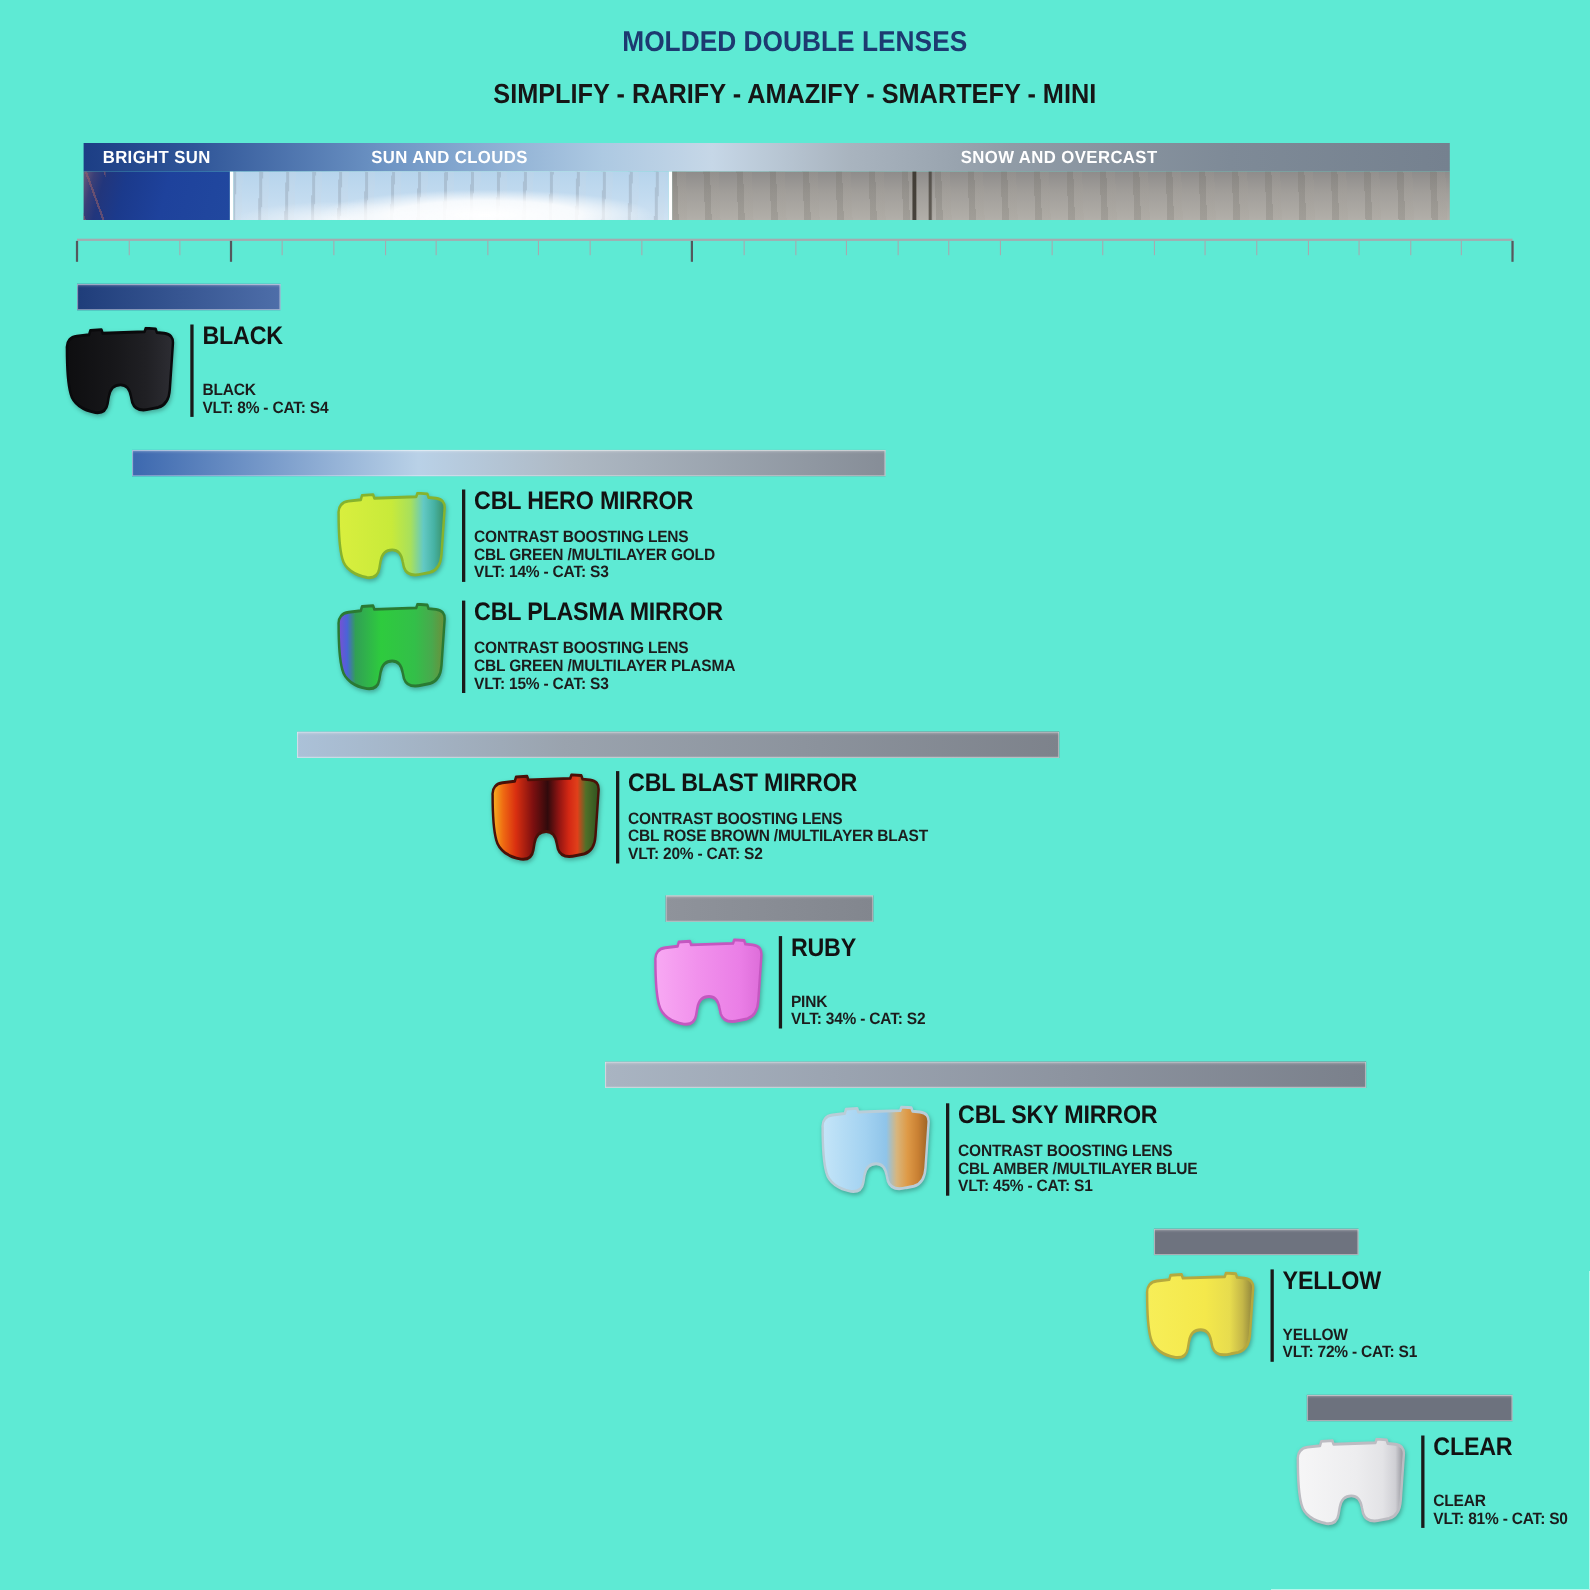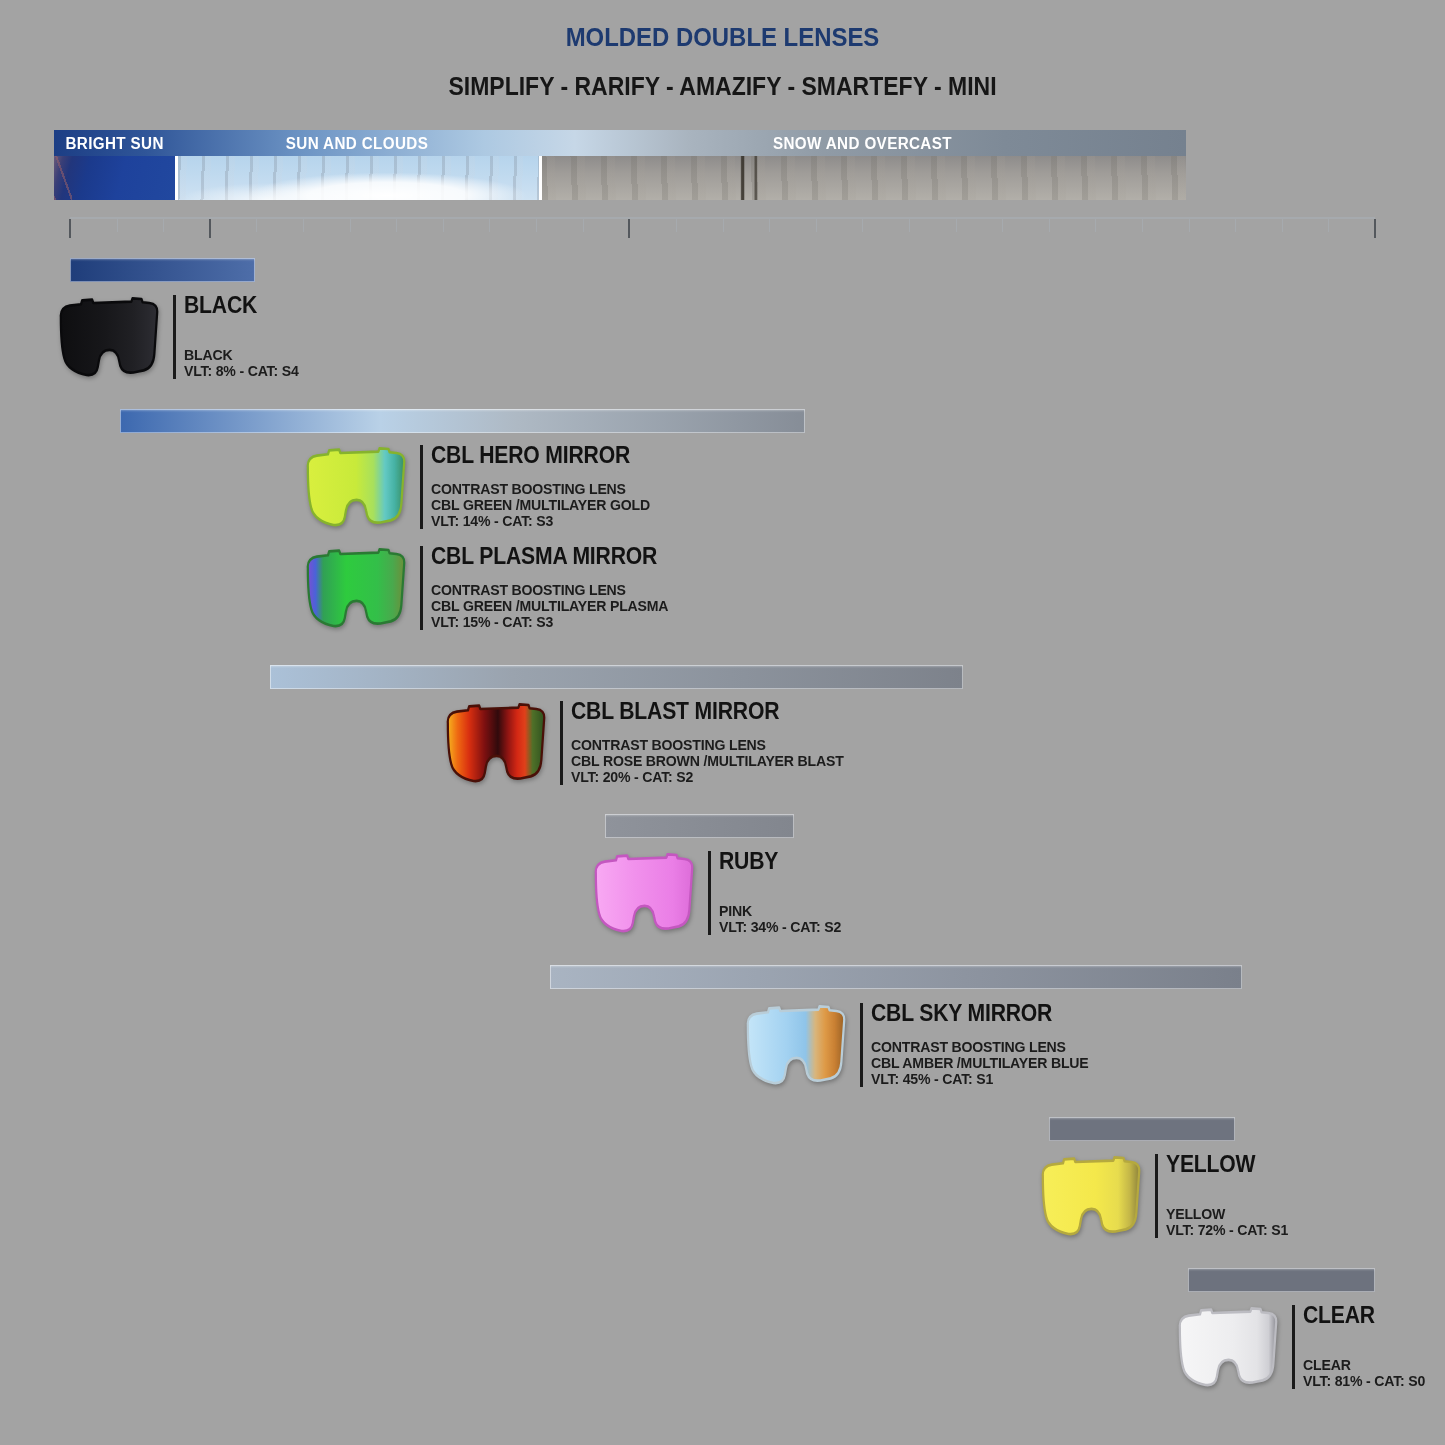--- a/index.html
+++ b/index.html
@@ -1,25 +1,25 @@
 <!DOCTYPE html>
 <html><head>
 <meta charset="utf-8">
 <style>
   html,body{margin:0;padding:0;background:#ffffff;}
-  .page{position:relative;width:1445px;height:1445px;background:#a3a3a3;
+  .page{position:relative;width:1445px;height:1445px;background:#5eead4;
         font-family:"Liberation Sans",sans-serif;overflow:hidden;}
 
   .page-title{position:absolute;top:22px;left:0;width:100%;text-align:center;
     font-size:26px;font-weight:bold;color:#1d3a70;transform:scaleX(0.92);transform-origin:50% 0;}
   .page-subtitle{position:absolute;top:72px;left:0;width:100%;text-align:center;
     font-size:25px;font-weight:bold;color:#161616;transform:scaleX(0.92);transform-origin:50% 0;}
 
   
-  .banner{position:absolute;left:54px;top:130px;width:1132px;height:70px;}
+  .banner{position:absolute;left:76px;top:130px;width:1242px;height:70px;}
   .banner-labels{position:absolute;left:0;top:0;width:100%;height:26px;
     background:linear-gradient(90deg,#1c3e85 0%,#2f5598 8%,#6d94c4 22%,#adc9e2 38%,
       #c6d7e7 46%,#a9b4bf 56%,#909ba6 68%,#7e8a97 84%,#75818f 100%);}
   .cond-label{position:absolute;top:0;height:26px;line-height:27px;text-align:center;
     color:#ffffff;font-weight:bold;font-size:16px;letter-spacing:.4px;
     transform:scaleX(0.95);transform-origin:50% 0;white-space:nowrap;}
   .photo-strip{position:absolute;left:0;top:26px;width:100%;height:44px;}
   .photo-seg{position:absolute;top:0;height:100%;box-sizing:border-box;}
   .seg-0{background-image:
       repeating-linear-gradient(70deg,rgba(150,95,105,.55) 0 2px,transparent 2px 16px),

